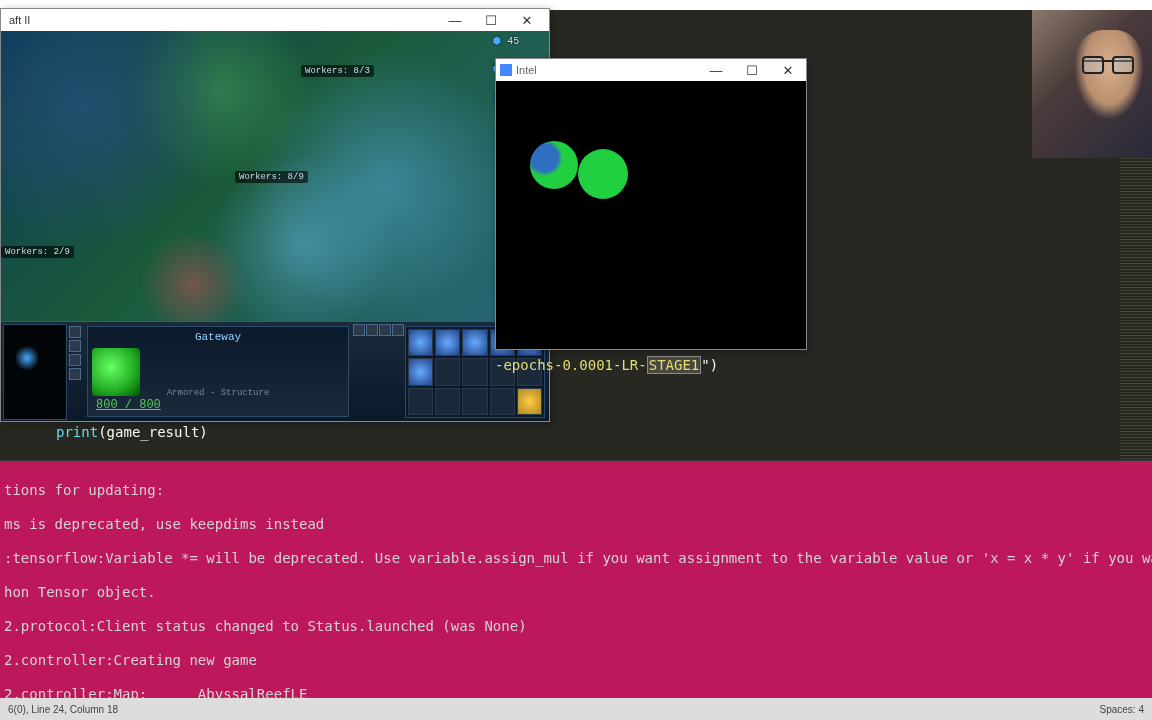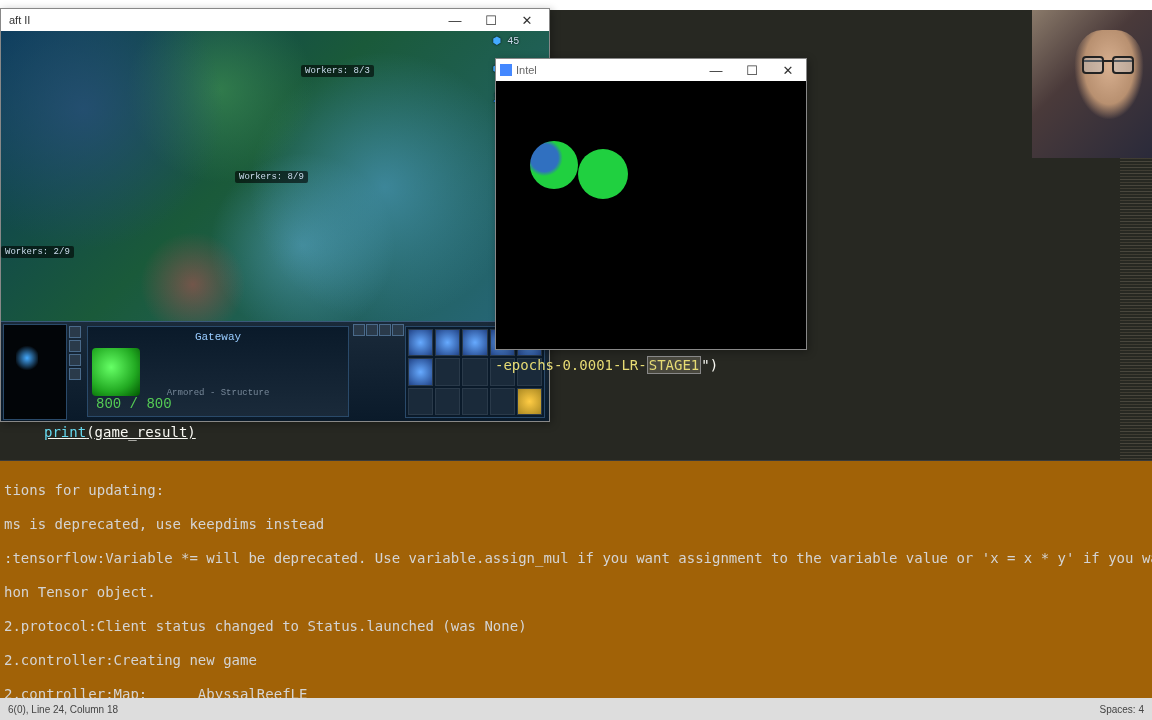--- a/index.html
+++ b/index.html
@@ -145,21 +145,21 @@
     color: #9cf; font-size: 11px;
   }
   .armor-label {
     position: absolute;
     bottom: 18px; left: 50%; transform: translateX(-50%);
     color: #789; font-size: 9px;
   }
   .hp {
     position: absolute;
     bottom: 4px; left: 8px;
-    color: #5c5; font-size: 14px;
+    color: #5c5; font-size: 12px; text-decoration: underline;
   }
   .cmdgrid {
     width: 140px; height: 92px; margin: 4px 4px 4px 0;
     display: grid;
     grid-template-columns: repeat(5, 1fr);
     grid-template-rows: repeat(3, 1fr);
     gap: 2px;
     background: #0a1a2a;
     padding: 2px;
     border: 1px solid #2a4a6a;
@@ -250,32 +250,31 @@
   }
   .code-line { white-space: pre; }
   .tok-str { color: #e6db74; }
   .tok-str .sel { background: #49483e; border: 1px solid #888; padding: 0 1px; }
   .tok-fn { color: #66d9ef; }
   .tok-var { color: #f8f8f2; }
   .tok-pun { color: #f8f8f2; }
 
   .code-print {
     position: absolute;
-    top: 424px; left: 44px;
+    top: 424px; left: 56px;
     font-family: Consolas, monospace;
     font-size: 14px;
     color: #f8f8f2;
-    text-decoration: underline;
   }
 
   
   .terminal {
     position: absolute;
     top: 460px; left: 0; right: 0; bottom: 18px;
-    background: #a16207;
+    background: #be185d;
     border-top: 1px solid #3a3a3a;
     padding: 4px 4px;
     font-family: Consolas, monospace;
     font-size: 14px;
     line-height: 17px;
     color: #d4d4d4;
     white-space: pre;
     overflow: hidden;
   }
 

